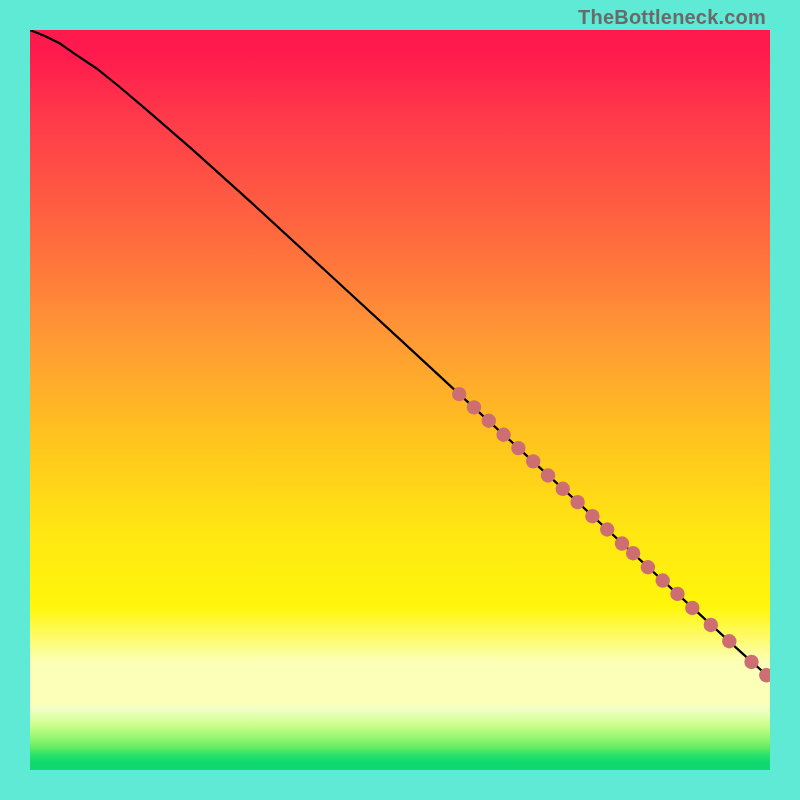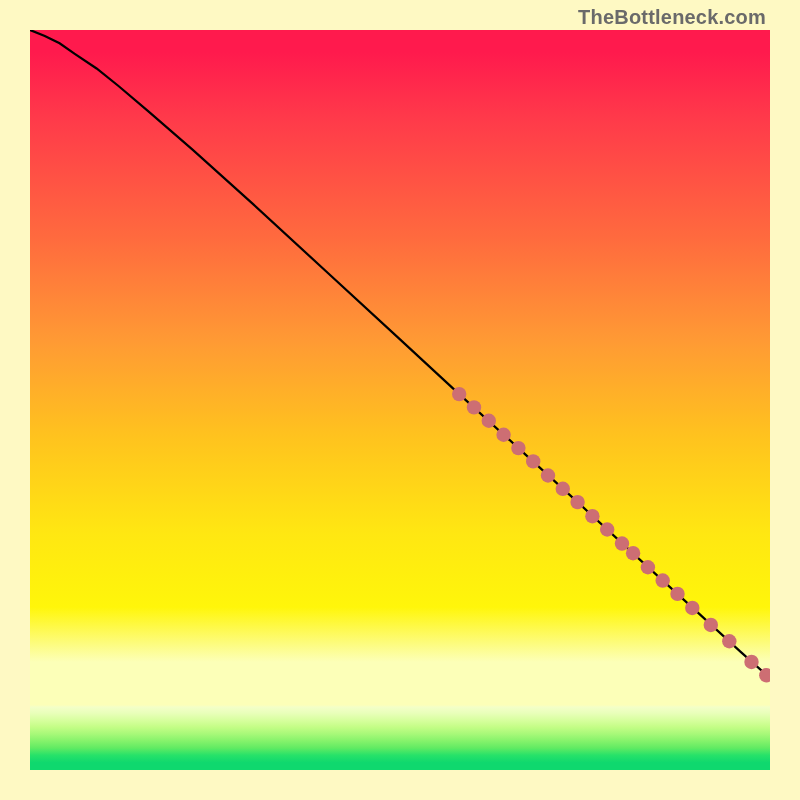--- a/index.html
+++ b/index.html
@@ -8,21 +8,21 @@
     width: 800px;
     height: 800px;
     background: #000;
     overflow: hidden;
     font-family: Arial, Helvetica, sans-serif;
   }
   .frame {
     position: relative;
     width: 800px;
     height: 800px;
-    background: #fef9c3;
+    background: #5eead4;
     text-decoration: underline;
   }
   .plot-area {
     position: absolute;
     left: 30px;
     top: 30px;
     width: 740px;
     height: 740px;
     overflow: hidden;
   }

